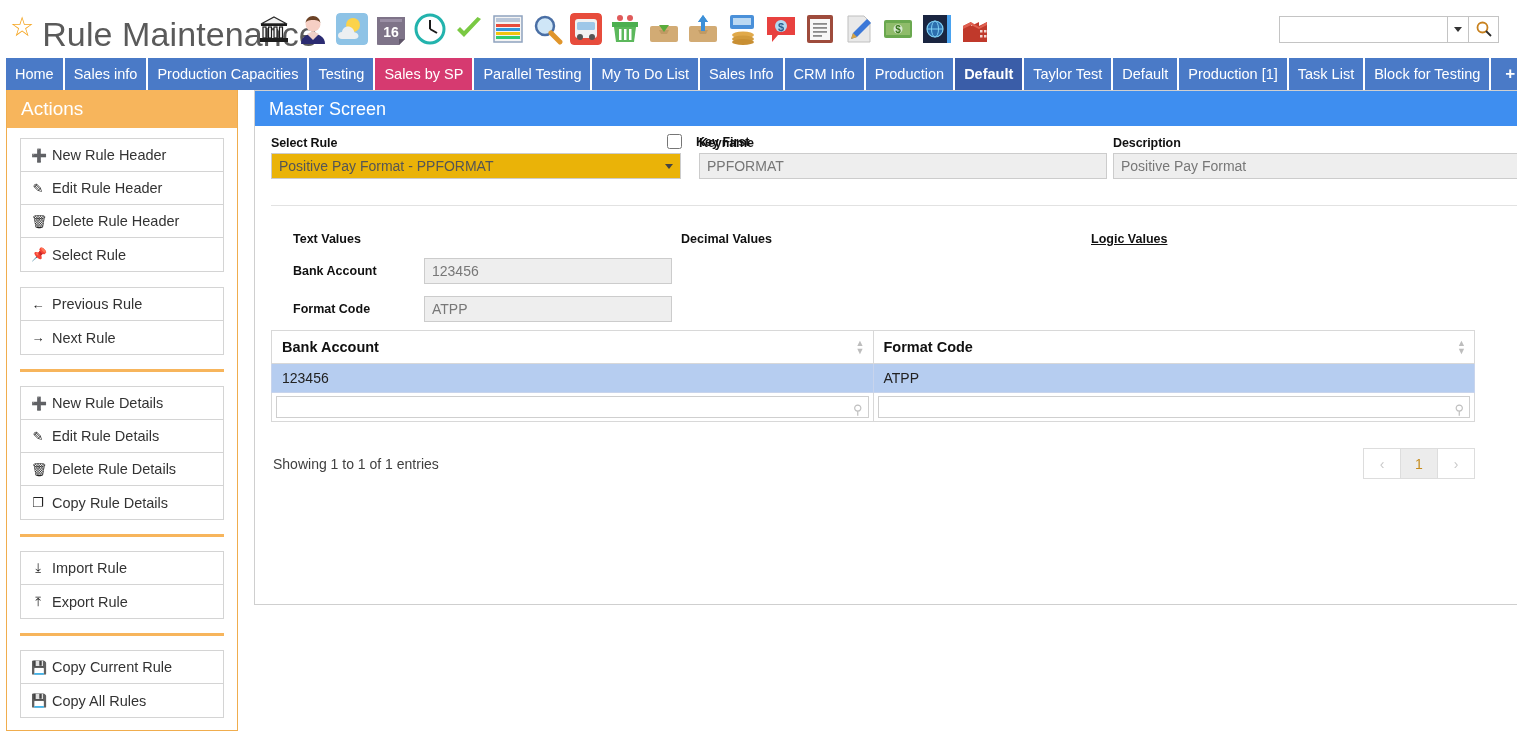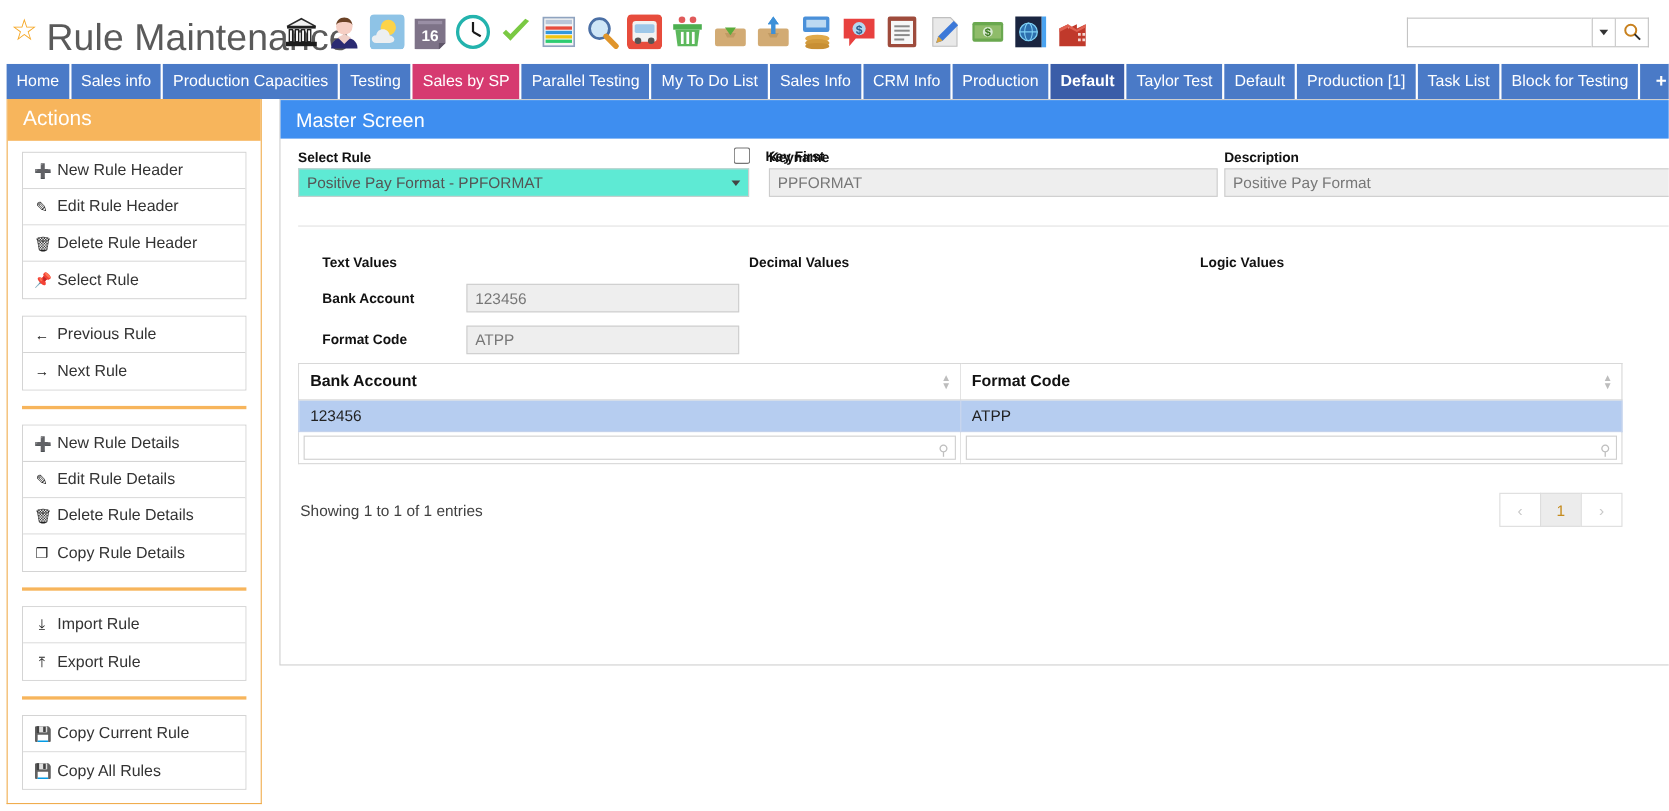--- a/index.html
+++ b/index.html
@@ -221,21 +221,21 @@
     border: 1px solid #cccccc;
     background: #eeeeee;
     color: #777777;
     font-size: 14px;
     padding: 0 7px;
     width: 100%;
     outline: none;
     font-family: "Liberation Sans", sans-serif;
   }
   select.inp {
-    background: #5eead4;
+    background: #eab308;
     color: #555;
     -webkit-appearance: none;
     appearance: none;
     padding-right: 20px;
   }
   .sel-wrap { position: relative; }
   .sel-wrap .chev2 {
     position: absolute;
     right: 8px; top: 11px;
     width: 0; height: 0;
@@ -268,21 +268,21 @@
 
   .values-row {
     display: flex;
     margin-top: 26px;
     font-size: 12.5px;
     font-weight: bold;
     color: #111;
   }
   .col-text { width: 410px; }
   .col-dec  { width: 410px; }
-  .col-logic{ width: 300px; }
+  .col-logic{ width: 300px; text-decoration: underline; }
 
   .vfield {
     display: flex;
     align-items: center;
     margin-top: 12px;
   }
   .vfield label {
     width: 131px;
     font-size: 12.5px;
     font-weight: bold;

